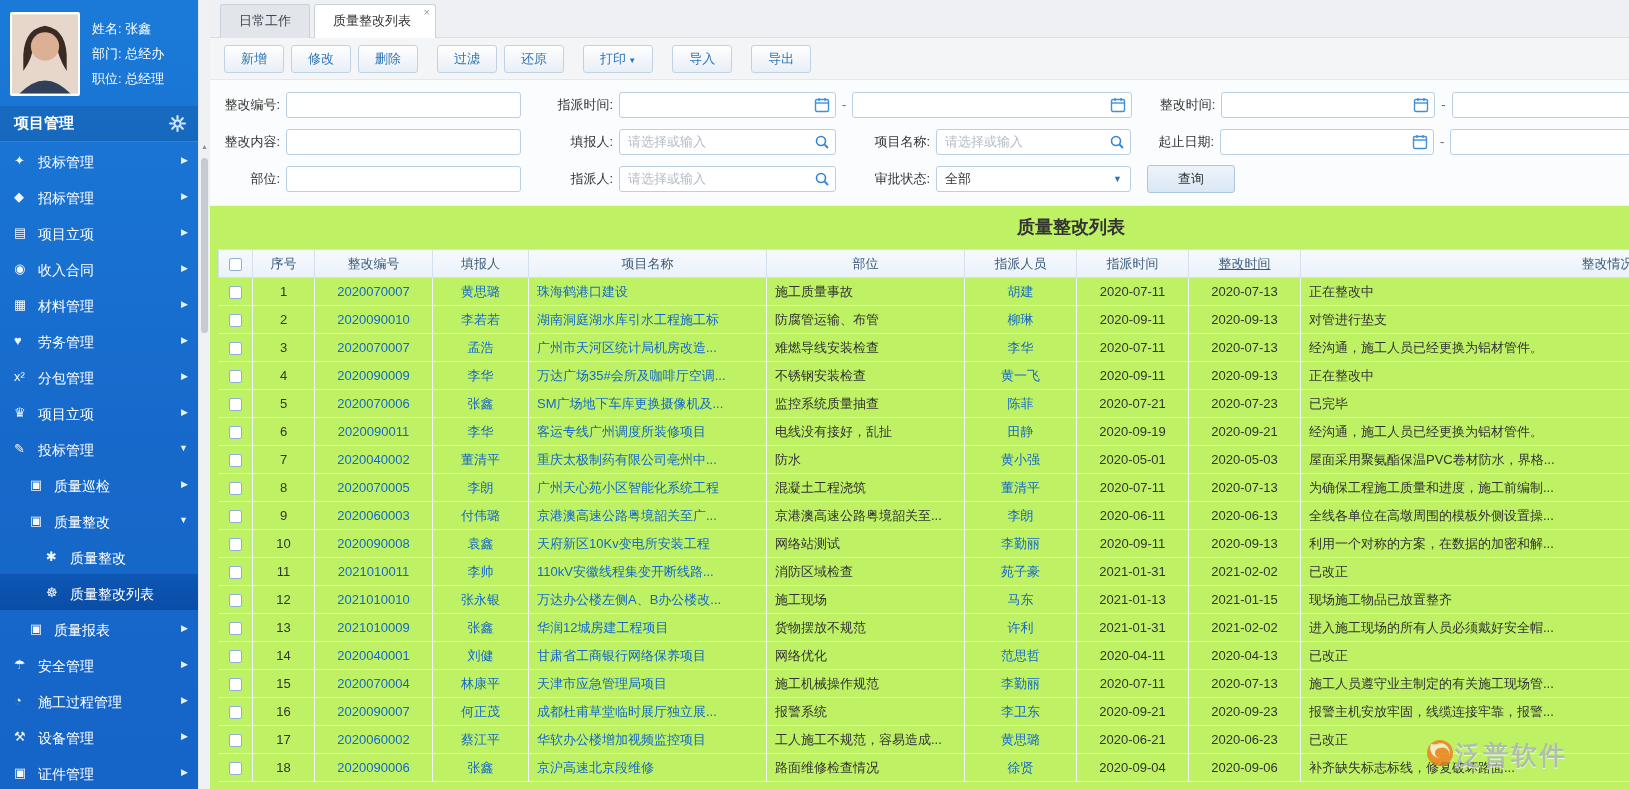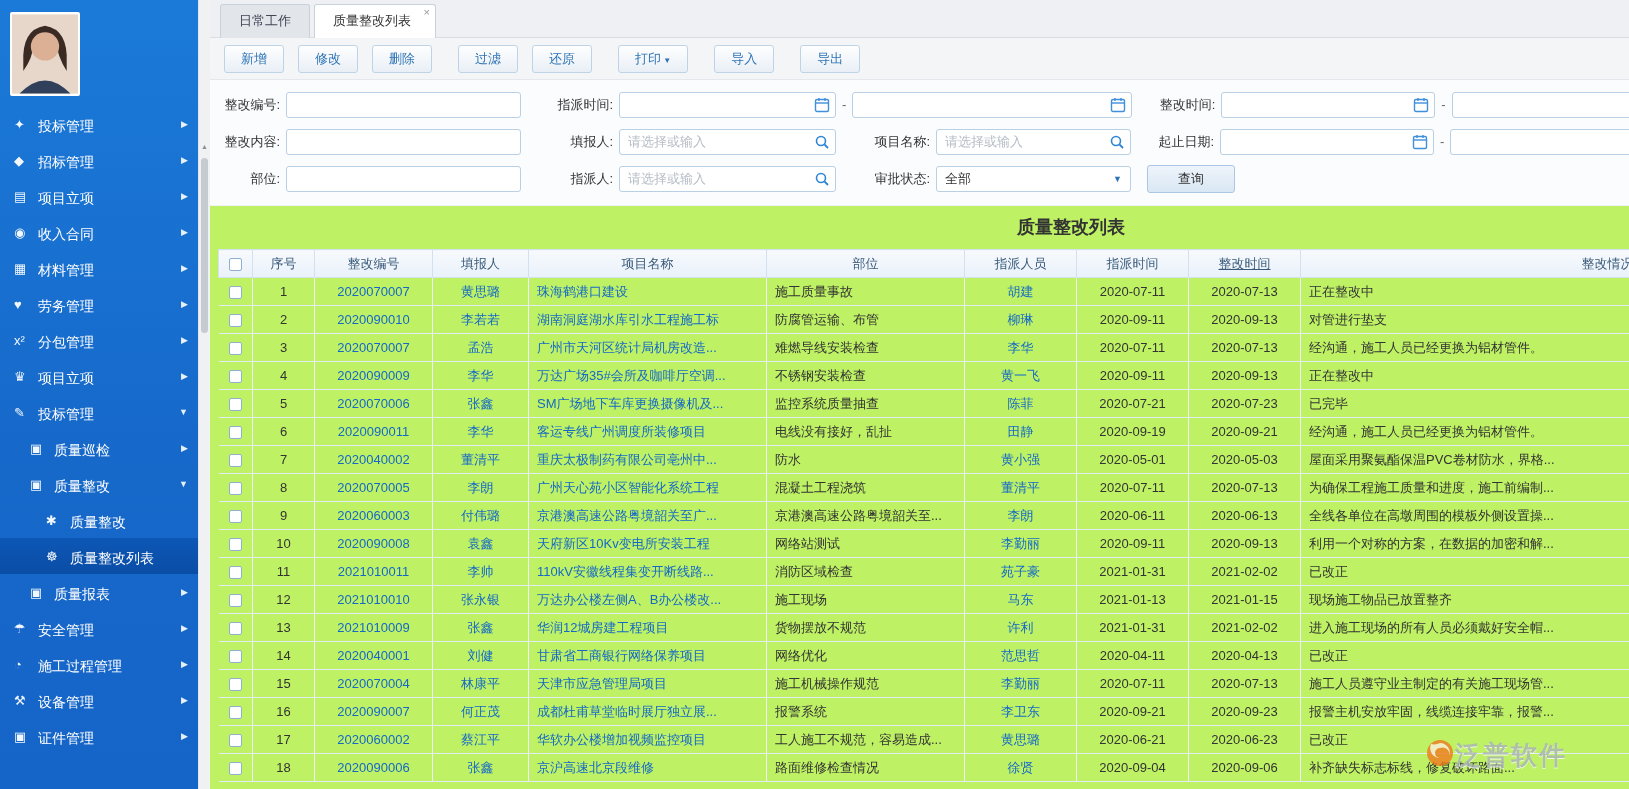--- a/index.html
+++ b/index.html
@@ -30,21 +30,21 @@
   .scroll-up { position:absolute; top:140px; left:0; width:11px; height:14px; color:#8a9099; font-size:7px; text-align:center; line-height:14px; cursor:pointer; }
   .scroll-thumb { position:absolute; top:158px; left:2px; width:7px; height:175px; background:#c6cbd2; border-radius:4px; cursor:pointer; }
   
   .main { position:absolute; left:210px; top:0; width:1419px; height:789px; overflow:hidden; background:#bef264; }
   .tabbar { height:38px; background:#eef0f3; border-bottom:1px solid #d9dee4; display:flex; align-items:flex-end; padding-left:10px; gap:4px; }
   .tab { padding:7px 18px 8px; border:1px solid #c9d2da; border-bottom:none; border-radius:3px 3px 0 0;
     background:#e2e6ea; color:#445; position:relative; top:1px; cursor:pointer; white-space:nowrap; }
   .tab.active { background:#fff; color:#333; padding-right:24px; }
   .tab-close { position:absolute; top:2px; right:5px; font-size:11px; color:#999; line-height:1; cursor:pointer; }
   .toolbar { height:42px; background:#f3f5f7; display:flex; align-items:center; padding:0 14px; border-bottom:1px solid #e4e8ed; }
-  .tbtn { height:28px; padding:0 16px; margin-right:14px; background:linear-gradient(#fefefe,#e9eff6);
+  .tbtn { height:28px; padding:0 16px; margin-right:7px; background:linear-gradient(#fefefe,#e9eff6);
     border:1px solid #bfd3e6; border-radius:3px; color:#2e74b5; font-size:13px; font-family:inherit; cursor:pointer; white-space:nowrap; }
   .tbtn .caret { font-size:8px; }
   .tbtn.gap { margin-left:12px; }
   
   .filters { background:#fbfcfd; padding:6px 0 8px; border-bottom:1px solid #f0f2f5; }
   .f-row { height:37px; display:flex; align-items:center; padding-left:6px; white-space:nowrap; }
   .f-label { display:inline-block; text-align:right; color:#333; margin-right:6px; flex:none; }
   .lw64{width:64px} .lw92{width:92px} .lw83{width:83px} .lw94{width:94px}
   .f-input { position:relative; flex:none; }
   .f-input input { width:100%; height:26px; border:1px solid #b9cfe4; border-radius:3px; padding:0 8px;
@@ -80,20 +80,43 @@
 <div class="sidebar">
   <div class="user-panel">
     <div class="avatar">
       <svg viewBox="0 0 70 84">
         <rect width="70" height="84" fill="#e6d7ca"></rect>
         <path d="M12 52 Q10 16 35 12 Q60 16 58 52 L58 60 Q48 44 47 30 Q38 36 23 31 Q22 46 12 60 Z" fill="#3a2a24"></path>
         <circle cx="35" cy="34" r="15" fill="#dcb094"></circle>
         <path d="M8 84 Q35 56 62 84 Z" fill="#31405a"></path>
       </svg>
     </div>
+    <div class="user-info">
+      <span>姓名: 张鑫</span>
+      <span>部门: 总经办</span>
+      <span>职位: 总经理</span>
+    </div>
+  </div>
+  <div class="side-header">
+    <span>项目管理</span>
+    <span class="gear">
+      <svg viewBox="0 0 16 16">
+          <circle cx="8" cy="8" r="3" fill="none" stroke="#d4e6f9" stroke-width="2"></circle>
+      <g stroke="#d4e6f9" stroke-width="2" stroke-linecap="round">
+        <line x1="8" y1="1" x2="8" y2="3.2"></line>
+            <line x1="8" y1="12.8" x2="8" y2="15"></line>
+        <line x1="1" y1="8" x2="3.2" y2="8"></line>
+            <line x1="12.8" y1="8" x2="15" y2="8"></line>
+        <line x1="3" y1="3" x2="4.6" y2="4.6"></line>
+            <line x1="11.4" y1="11.4" x2="13" y2="13"></line>
+        <line x1="3" y1="13" x2="4.6" y2="11.4"></line>
+            <line x1="11.4" y1="4.6" x2="13" y2="3"></line>
+      </g>
+        </svg>
+    </span>
   </div>
   <div id="sidebar-menu">
       <div class="menu-item depth0">
         <span class="mi-icon">✦</span>
         <span class="mi-label">投标管理</span>
         <span class="mi-arrow">▶</span>
       </div>
       <div class="menu-item depth0">
         <span class="mi-icon">◆</span>
         <span class="mi-label">招标管理</span>

